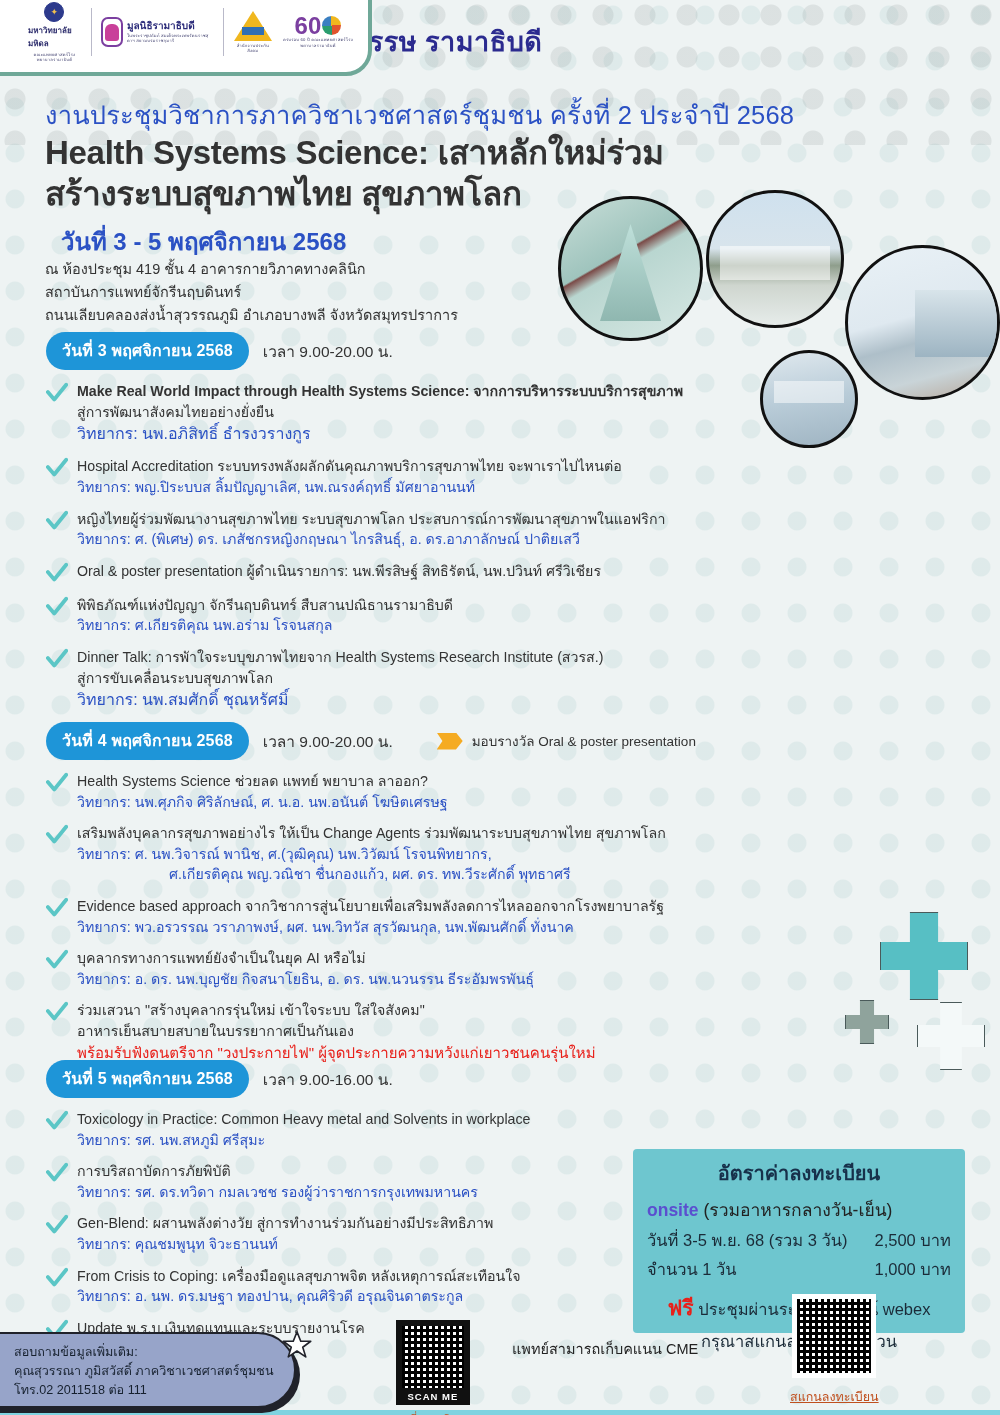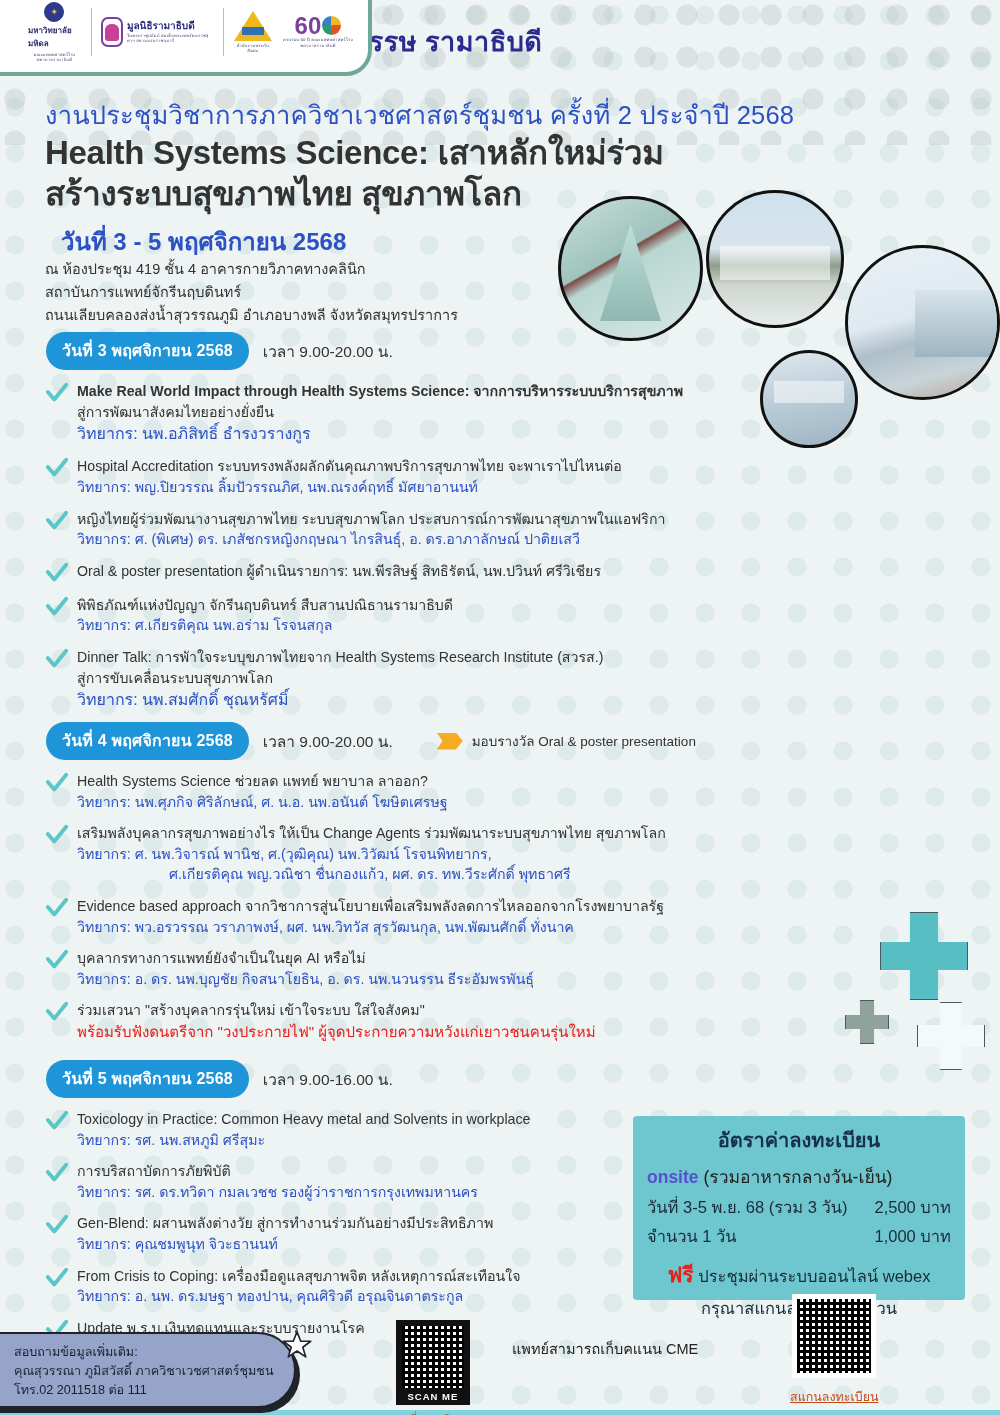--- a/index.html
+++ b/index.html
@@ -128,21 +128,21 @@
   .it-red { font-size:15px; color:#e8201a; line-height:1.45; }
   .indent { padding-left:92px; }
 
   .sched { position:absolute; left:46px; width:720px; z-index:4; }
   #day1 { top:332px; }
   #day2 { top:722px; }
   #day3 { top:1060px; width:600px; }
 
   
   .reg {
-    position:absolute; left:633px; top:1116px; width:332px; height:184px;
+    position:absolute; left:633px; top:1149px; width:332px; height:184px;
     background:#6ec6cf; border-radius:4px; padding:8px 14px 10px; z-index:5;
   }
   .reg-title { text-align:center; font-size:20px; font-weight:bold; color:#17304a; }
   .reg-row1 { margin-top:7px; font-size:17.5px; color:#222; }
   .reg-onsite { color:#5b4fcf; font-weight:bold; }
   .reg-line { display:flex; justify-content:space-between; font-size:16.5px; color:#1b2b38; margin-top:3px; }
   .reg-free { text-align:center; margin-top:9px; font-size:16.5px; color:#1b2b38; }
   .free-word { color:#e8201a; font-weight:bold; font-size:21px; }
   .reg-scan { text-align:center; margin-top:4px; font-size:16.5px; color:#1b2b38; }
 
@@ -264,21 +264,21 @@
     </div>
 
     <div class="item">
       <span class="tick">
           <svg viewBox="0 0 24 24" width="22" height="22">
             <path d="M2 11 L9 19 L22 3" fill="none" stroke="#5bc6c6" stroke-width="4.2" stroke-linecap="round" stroke-linejoin="round"></path>
           </svg>
         </span>
       <div class="item-body">
         <div class="it-title">Hospital Accreditation ระบบทรงพลังผลักดันคุณภาพบริการสุขภาพไทย จะพาเราไปไหนต่อ</div>
-        <div class="it-speaker">วิทยากร: พญ.ปิยวรรณ ลิ้มปัวรรณภิศ, นพ.ณรงค์ฤทธิ์ มัศยาอานนท์</div>
+        <div class="it-speaker">วิทยากร: พญ.ปิระบบส ลิ้มปัญญาเลิศ, นพ.ณรงค์ฤทธิ์ มัศยาอานนท์</div>
       </div>
     </div>
 
     <div class="item">
       <span class="tick">
           <svg viewBox="0 0 24 24" width="22" height="22">
             <path d="M2 11 L9 19 L22 3" fill="none" stroke="#5bc6c6" stroke-width="4.2" stroke-linecap="round" stroke-linejoin="round"></path>
           </svg>
         </span>
       <div class="item-body">
@@ -384,20 +384,21 @@
     </div>
 
     <div class="item">
       <span class="tick">
           <svg viewBox="0 0 24 24" width="22" height="22">
             <path d="M2 11 L9 19 L22 3" fill="none" stroke="#5bc6c6" stroke-width="4.2" stroke-linecap="round" stroke-linejoin="round"></path>
           </svg>
         </span>
       <div class="item-body">
         <div class="it-title">ร่วมเสวนา "สร้างบุคลากรรุ่นใหม่ เข้าใจระบบ ใส่ใจสังคม"</div>
+        <div class="it-title">อาหารเย็นสบายสบายในบรรยากาศเป็นกันเอง</div>
         <div class="it-red">พร้อมรับฟังดนตรีจาก "วงประกายไฟ" ผู้จุดประกายความหวังแก่เยาวชนคนรุ่นใหม่</div>
       </div>
     </div>
   </div>
 
   <div class="sched" id="day3">
     <div class="day-row">
       <span class="day-badge">วันที่ 5 พฤศจิกายน 2568</span>
       <span class="day-time">เวลา 9.00-16.00 น.</span>
     </div>

